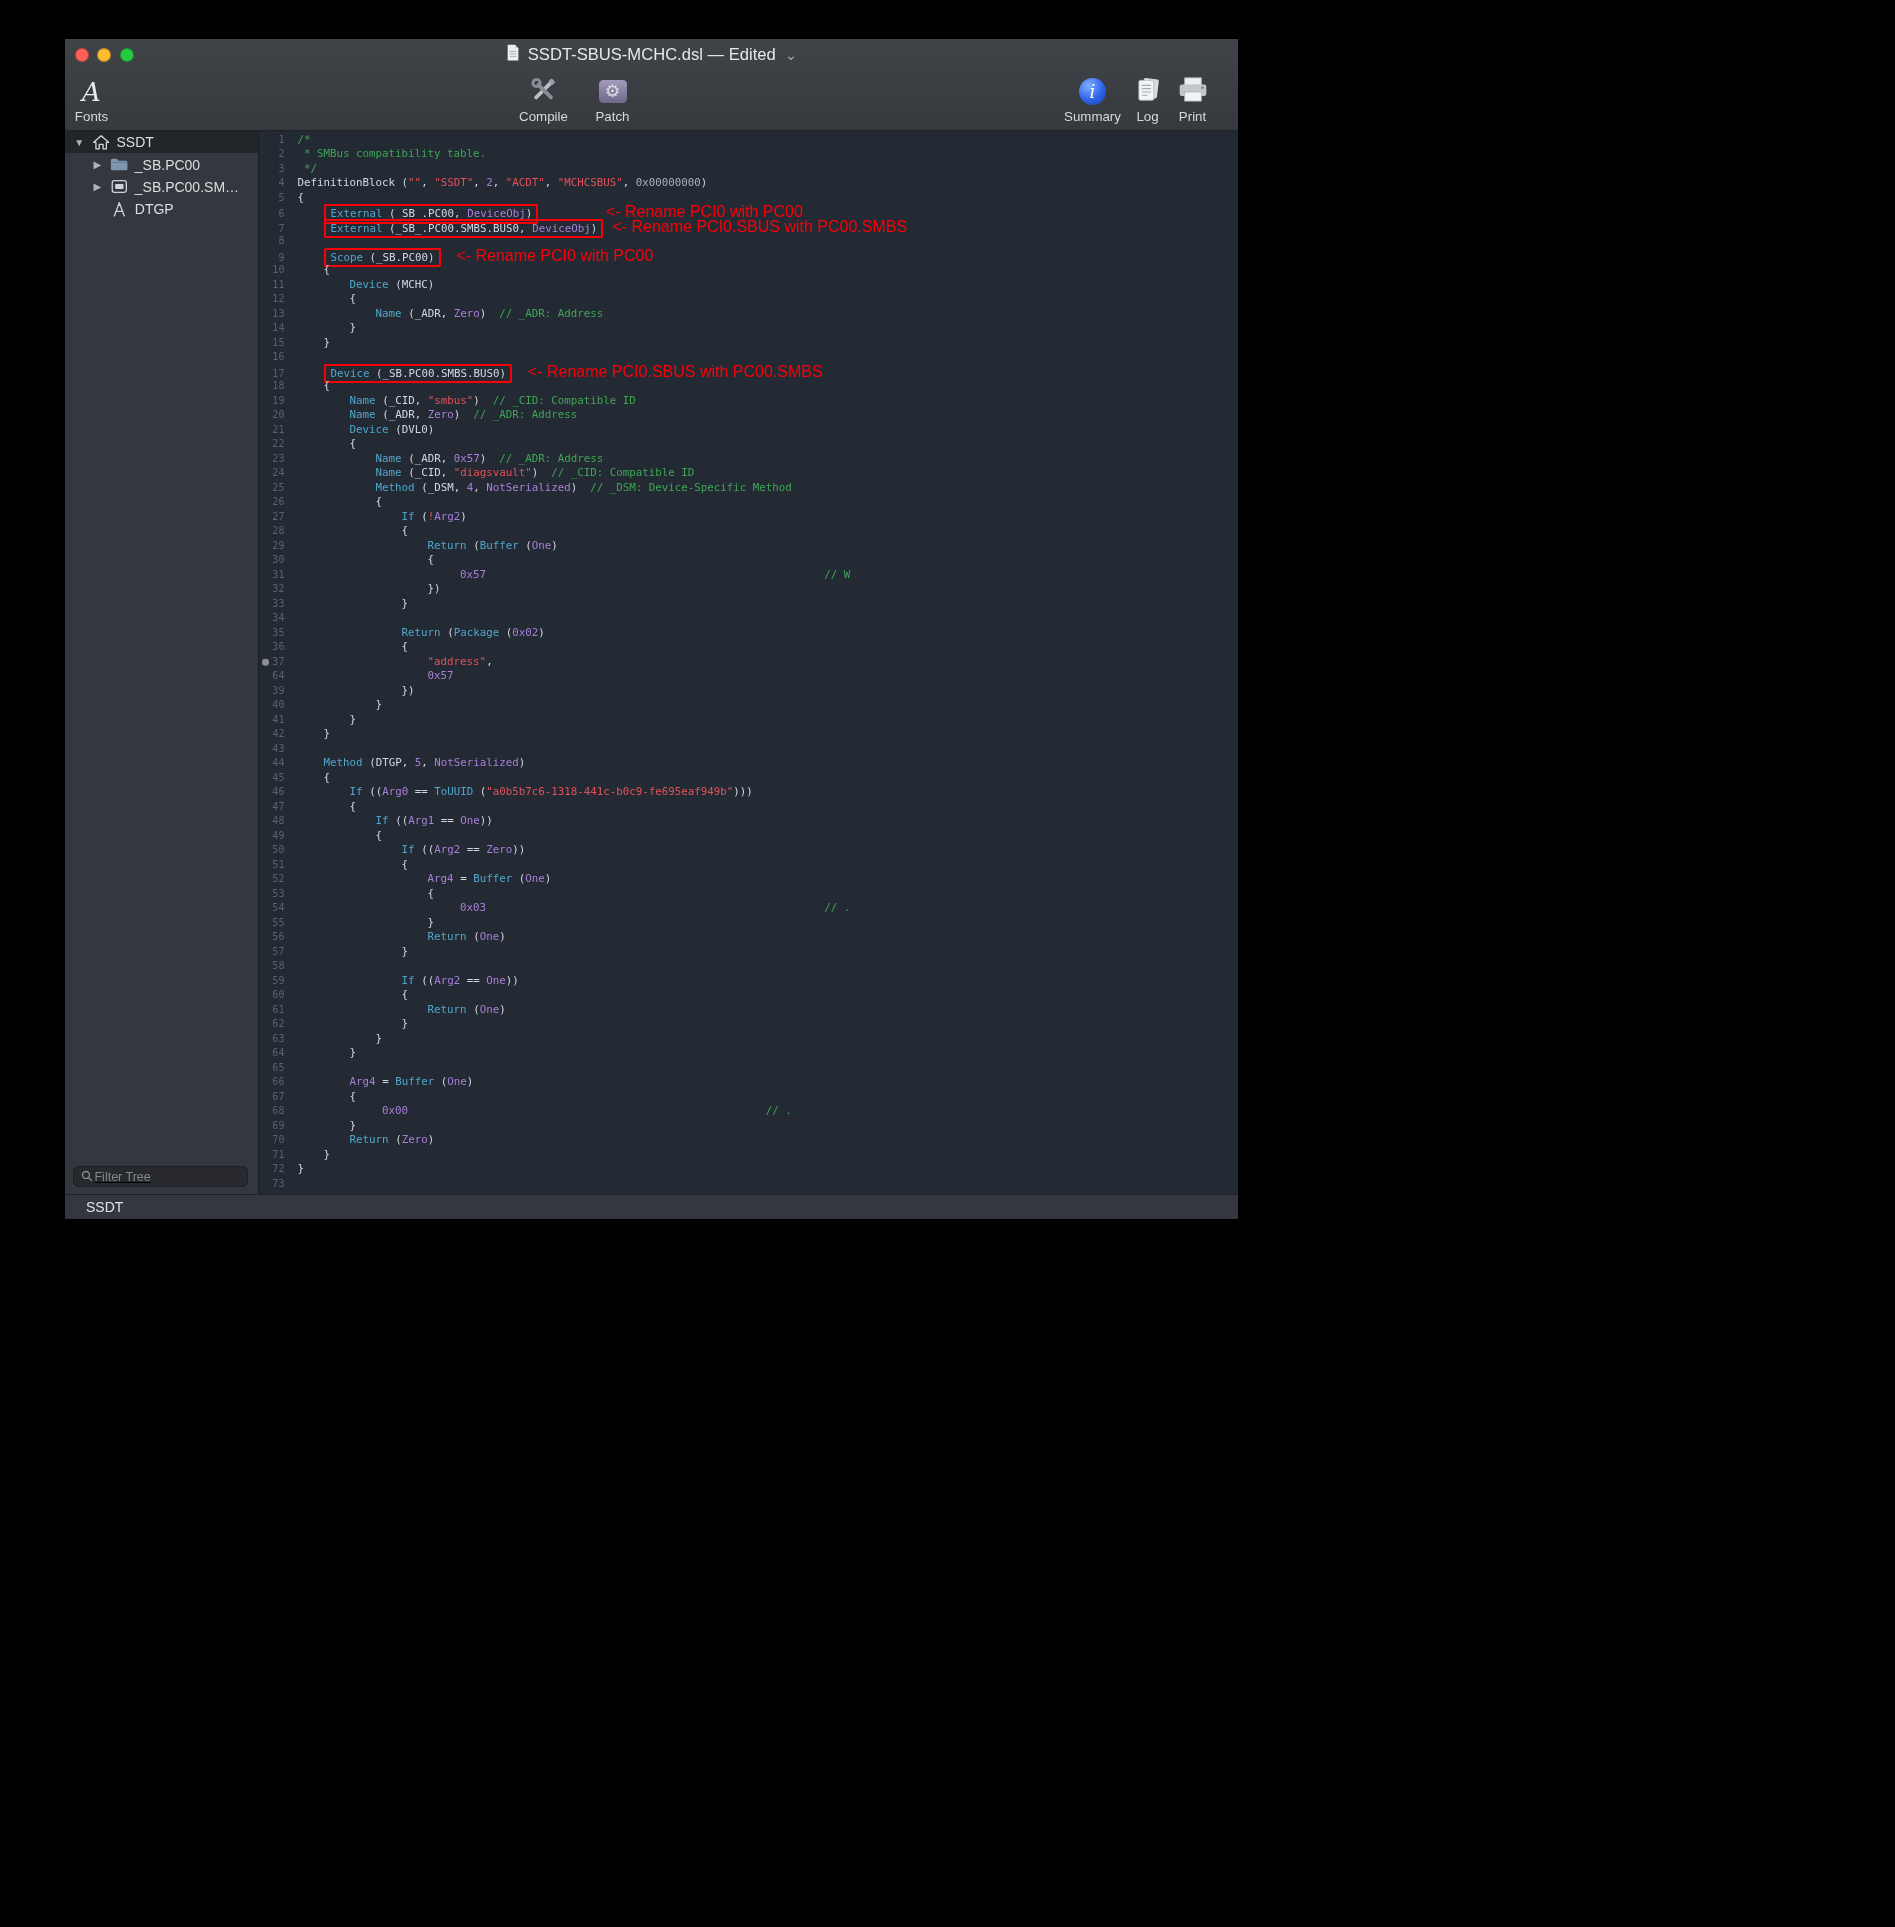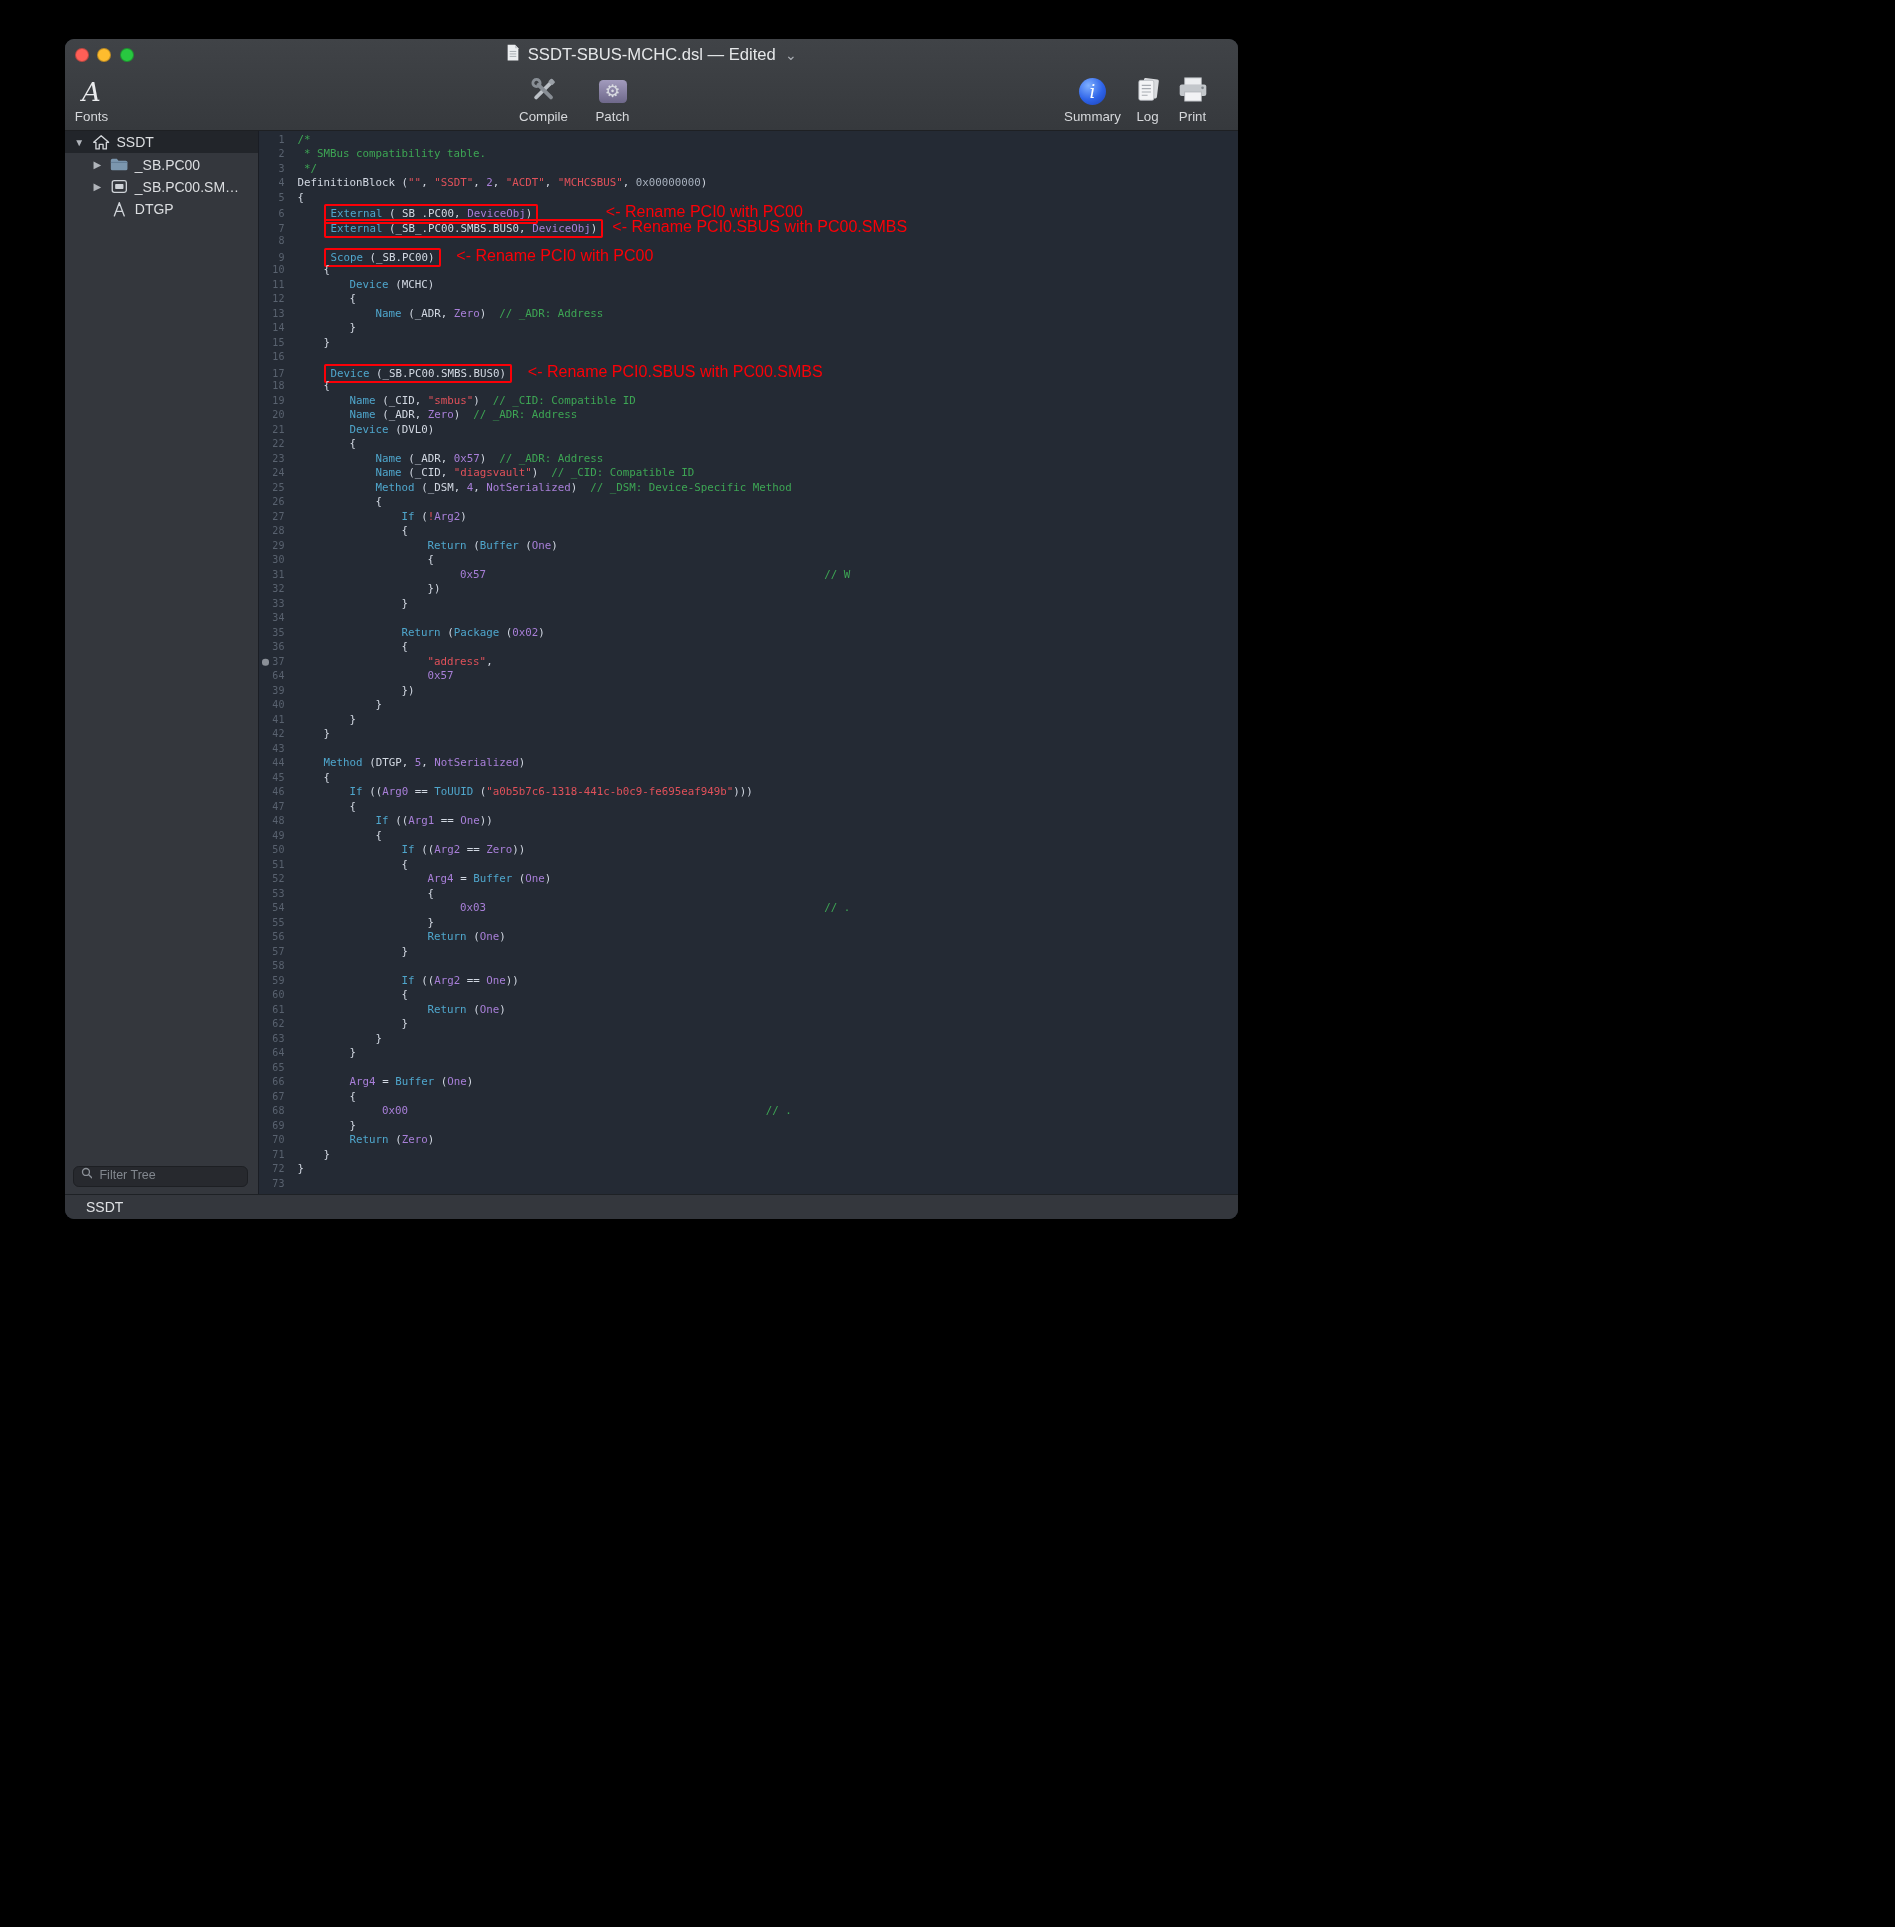--- a/index.html
+++ b/index.html
@@ -1,18 +1,18 @@
 <!DOCTYPE html>
 <html style="font-size:13.3px"><head>
 <meta charset="utf-8">
 <style>
   html,body{margin:0;padding:0;background:#000;width:1896px;height:1927px;overflow:hidden;}
   *{box-sizing:border-box;}
   .window{position:absolute;left:65px;top:39px;width:1173px;height:1180px;background:#242a34;
-    border-radius:9px;overflow:hidden;font-family:"Liberation Sans",sans-serif;
+    border-radius:1px;overflow:hidden;font-family:"Liberation Sans",sans-serif;
     box-shadow:0 25px 66px rgba(0,0,0,.7);}
   
   .chrome{position:relative;height:92px;background:linear-gradient(#404347,#36393d);border-bottom:0.8px solid #1e2023;}
   .titlebar{height:32px;position:relative;display:flex;align-items:center;justify-content:center;}
   .traffic{position:absolute;left:10px;top:9.1px;display:flex;gap:8.3px;}
   .light{width:14px;height:14px;border-radius:50%;border:0.8px solid rgba(0,0,0,.25);}
   .light.close{background:#ff5f57}.light.min{background:#febc2e}.light.zoom{background:#28c840}
   .title-wrap{display:flex;align-items:center;gap:7.5px;color:#e6e8ea;font-size:16.6px;font-weight:500;}
   .chev{color:#a9adb3;font-size:14px;margin-left:1.7px;}
   .toolbar{position:relative;height:60px;}
@@ -28,21 +28,21 @@
   .gear{font-size:17.4px;color:#dadce2;line-height:1;font-family:"DejaVu Sans",sans-serif;}
   
   .main{position:absolute;top:92px;bottom:25px;left:0;right:0;display:flex;}
   .sidebar{width:193px;flex:none;background:#34373d;position:relative;}
   .tree-row{height:22.4px;display:flex;align-items:center;gap:5.8px;font-size:14px;color:#dcdee1;padding-left:8.3px;}
   .tree-row.indent{padding-left:26.6px;}
   .tree-row.selected{background:#22252a;}
   .disc{width:11.6px;text-align:center;font-size:10px;color:#b0b4ba;flex:none;}
   .tree-icon{width:20px;display:flex;justify-content:center;flex:none;}
   .filter{position:absolute;left:8.3px;right:10px;bottom:6.6px;height:21.6px;background:#27292e;
-    border:0.8px solid #1d1f23;border-radius:5.8px;display:flex;align-items:flex-start;gap:5px;padding:0 6.6px;}
+    border:0.8px solid #1d1f23;border-radius:5.8px;display:flex;align-items:center;padding:0 6.6px;text-decoration:underline;}
   .filter input{background:transparent;border:none;outline:none;color:#d0d3d7;font-size:12.5px;width:100%;
     font-family:"Liberation Sans",sans-serif;}
   .filter input::placeholder{color:#82878e;}
   
   .editor{flex:1;background:#242a34;border-left:0.8px solid #1a1d24;padding-top:1.7px;overflow:hidden;
     font-family:"DejaVu Sans Mono",monospace;font-size:10.8px;}
   .line{height:14.5px;line-height:14.5px;white-space:pre;position:relative;}
   .gut{display:inline-block;width:32px;padding-right:6.6px;text-align:right;color:#59626f;font-size:10px;}
   .src{padding-left:6.6px;}
   .line.marker::before{content:"";position:absolute;left:3.3px;top:50%;transform:translateY(-50%);

